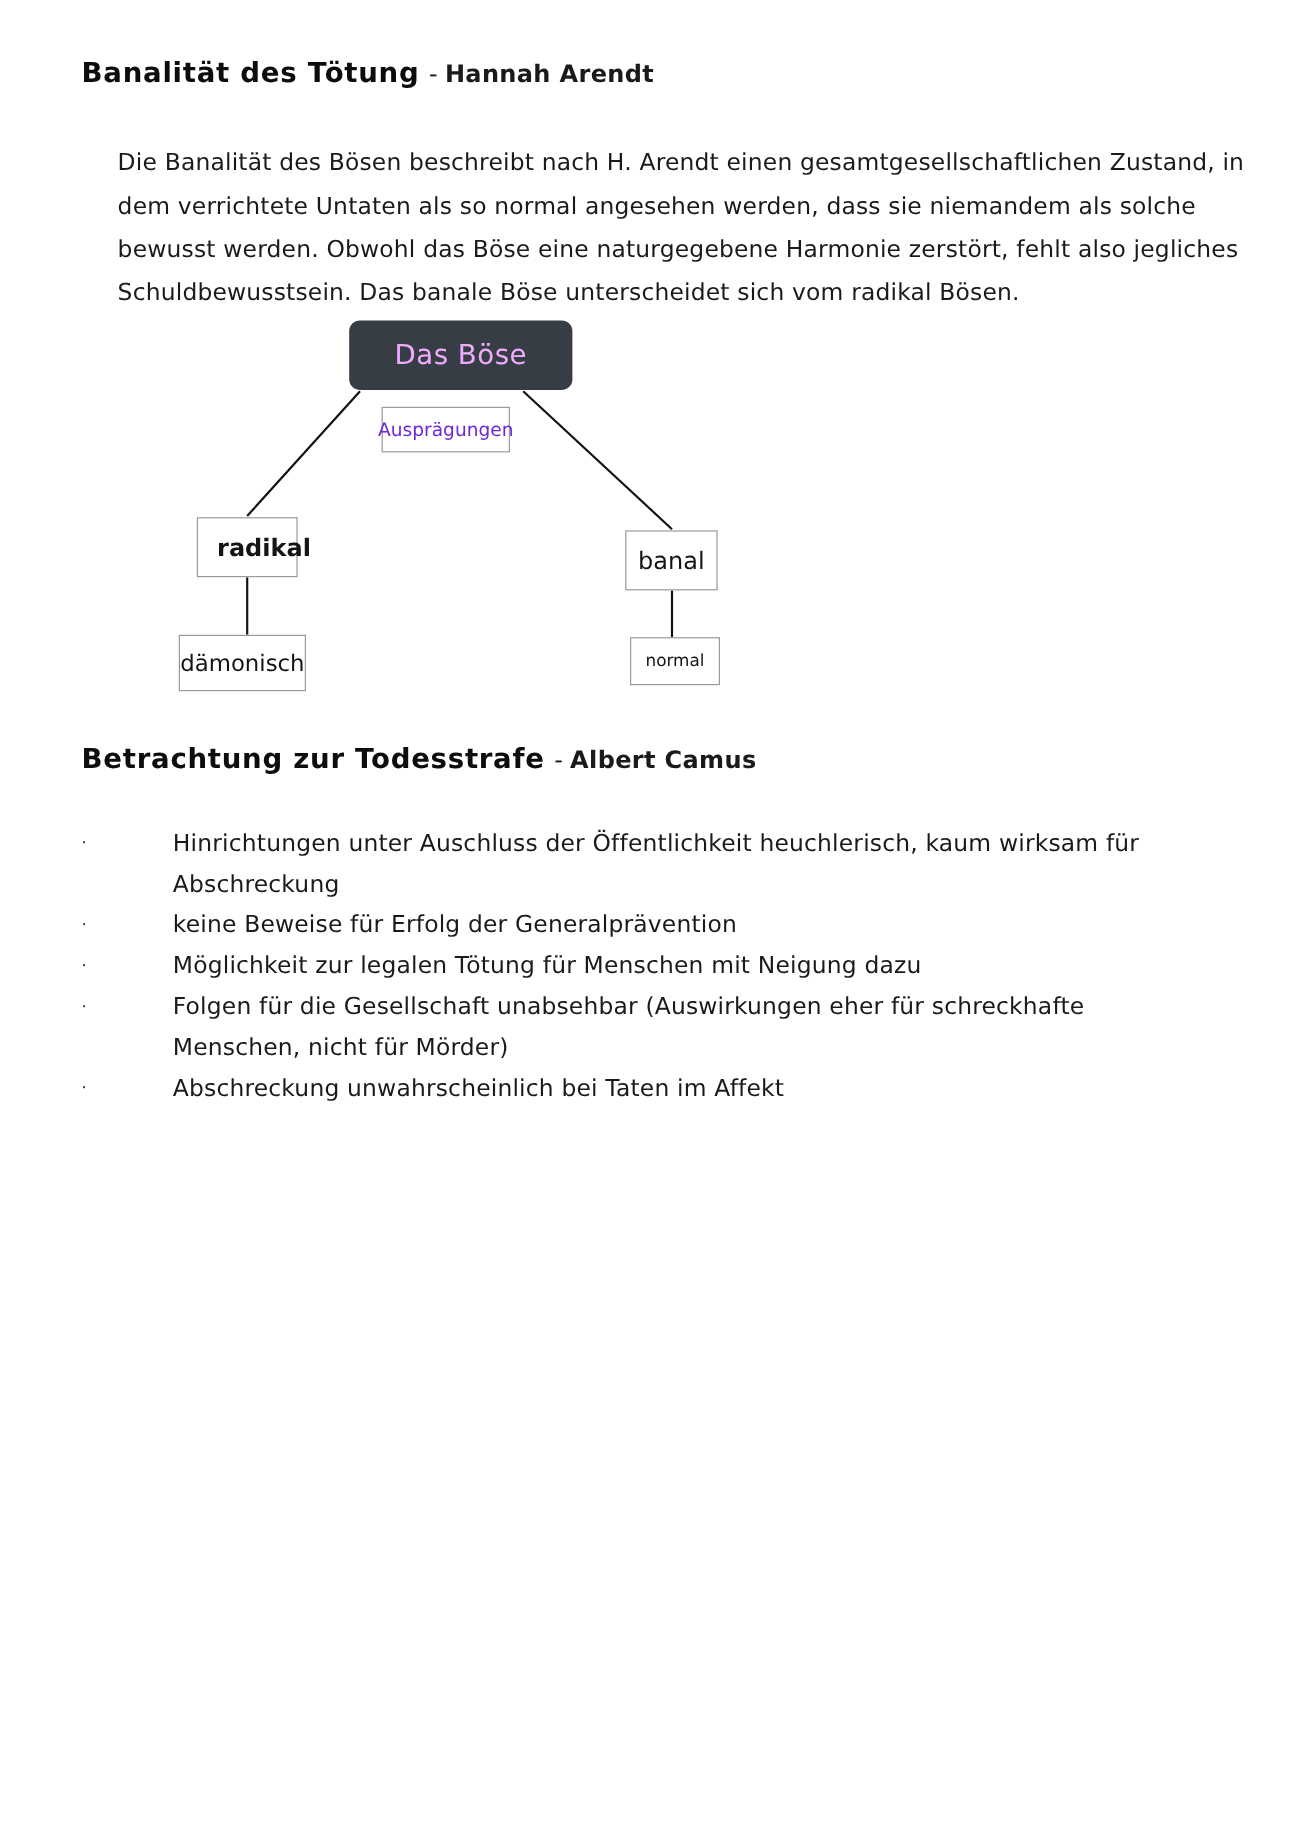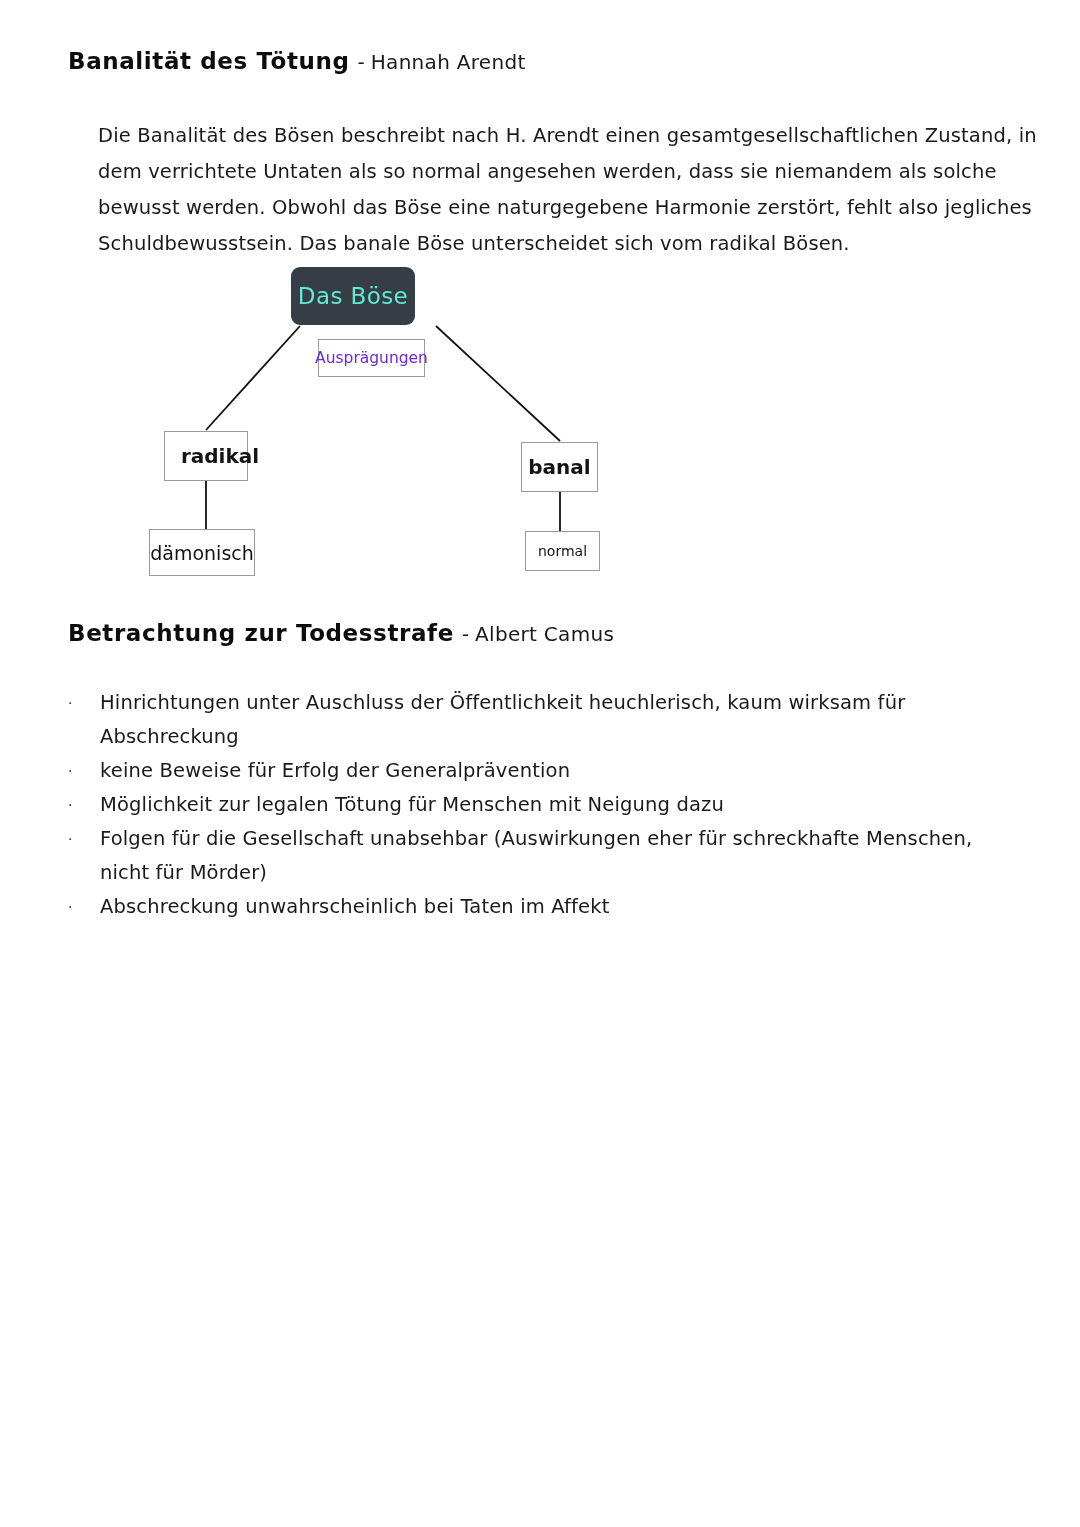--- a/index.html
+++ b/index.html
@@ -38,21 +38,21 @@
     color: #0d0d0d;
   }
   .heading .h-sep {
     font-size: 20px;
     font-weight: 400;
     color: #1a1a1a;
     margin: 0 6px 0 8px;
   }
   .heading .h-sub {
     font-size: 20px;
-    font-weight: 400;
+    font-weight: 700;
     color: #1a1a1a;
     letter-spacing: 0.3px;
   }
 
   #heading-1 { top: 48px; }
   #heading-2 { top: 620px; text-align: right; }
 
   
   .paragraph {
     position: absolute;
@@ -87,25 +87,25 @@
     display: flex;
     align-items: center;
     justify-content: center;
     background: #ffffff;
     pointer-events: auto;
   }
 
   .node-root {
     left: 291px;
     top: 267px;
-    width: 124px;
+    width: 186px;
     height: 58px;
     background: #373d45;
     border-radius: 9px;
-    color: #5eead4;
+    color: #f0abfc;
     font-size: 23px;
     letter-spacing: 0.4px;
   }
 
   .node-box {
     border: 1.4px solid #9a9a9a;
     font-size: 19px;
     color: #141414;
   }
 
@@ -127,21 +127,21 @@
     font-weight: 700;
     font-size: 20px;
     padding-left: 28px;
   }
 
   .node-banal {
     left: 521px;
     top: 442px;
     width: 77px;
     height: 50px;
-    font-weight: 700;
+    font-weight: 400;
     font-size: 20px;
   }
 
   .node-daemonisch {
     left: 149px;
     top: 529px;
     width: 106px;
     height: 47px;
     font-size: 19px;
   }
@@ -172,20 +172,21 @@
   .bullet-marker {
     width: 32px;
     flex: 0 0 32px;
     text-align: left;
     font-size: 14px;
     line-height: 34px;
     color: #2b2b2b;
   }
   .bullet-text {
     flex: 1 1 auto;
+    margin-left: 44px;
   }
 </style>
 </head>
 <body>
 
 <div class="page">
 
   <div class="heading" id="heading-1">
     <span class="h-main">Banalität des Tötung</span>
     <span class="h-sep">-</span>

